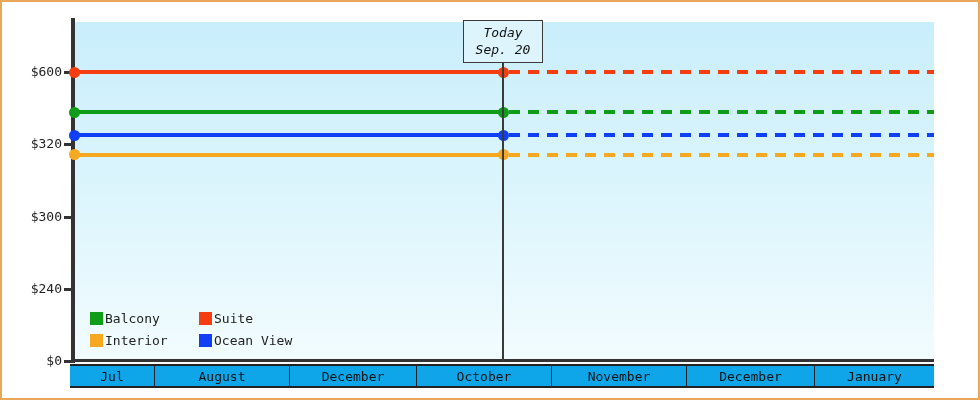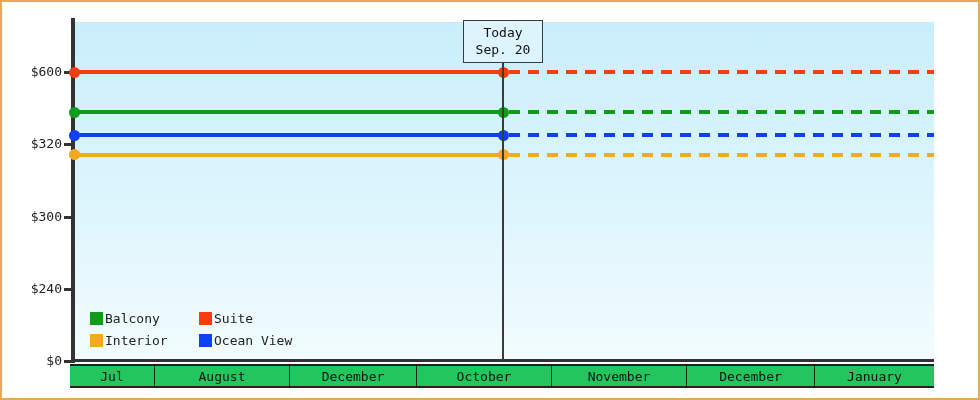--- a/index.html
+++ b/index.html
@@ -102,20 +102,21 @@
     position: absolute;
     box-sizing: border-box;
     border: 1px solid #3a3a3a;
     background: #ddf4fd;
     padding: 3px 10px 4px 10px;
     text-align: center;
     font-size: 13px;
     line-height: 17px;
     color: #111111;
     white-space: nowrap;
+    font-style: italic;
   }
 
   
   #legend {
     position: absolute;
     left: 88px;
     top: 310px;
     display: grid;
     grid-template-columns: 100px auto;
     grid-row-gap: 5px;
@@ -152,21 +153,21 @@
     border-bottom: 2px solid #222222;
   }
   .month-cell {
     box-sizing: border-box;
     border-right: 1px solid #222222;
     display: flex;
     align-items: center;
     justify-content: center;
     font-size: 13px;
     color: #111111;
-    background: #22c55e;
+    background: #0ea5e9;
     overflow: hidden;
   }
   .month-cell:last-child { border-right: none; }
 </style>
 </head>
 <body>
 
 <div id="app">
 
   <div id="plot-area"></div>

